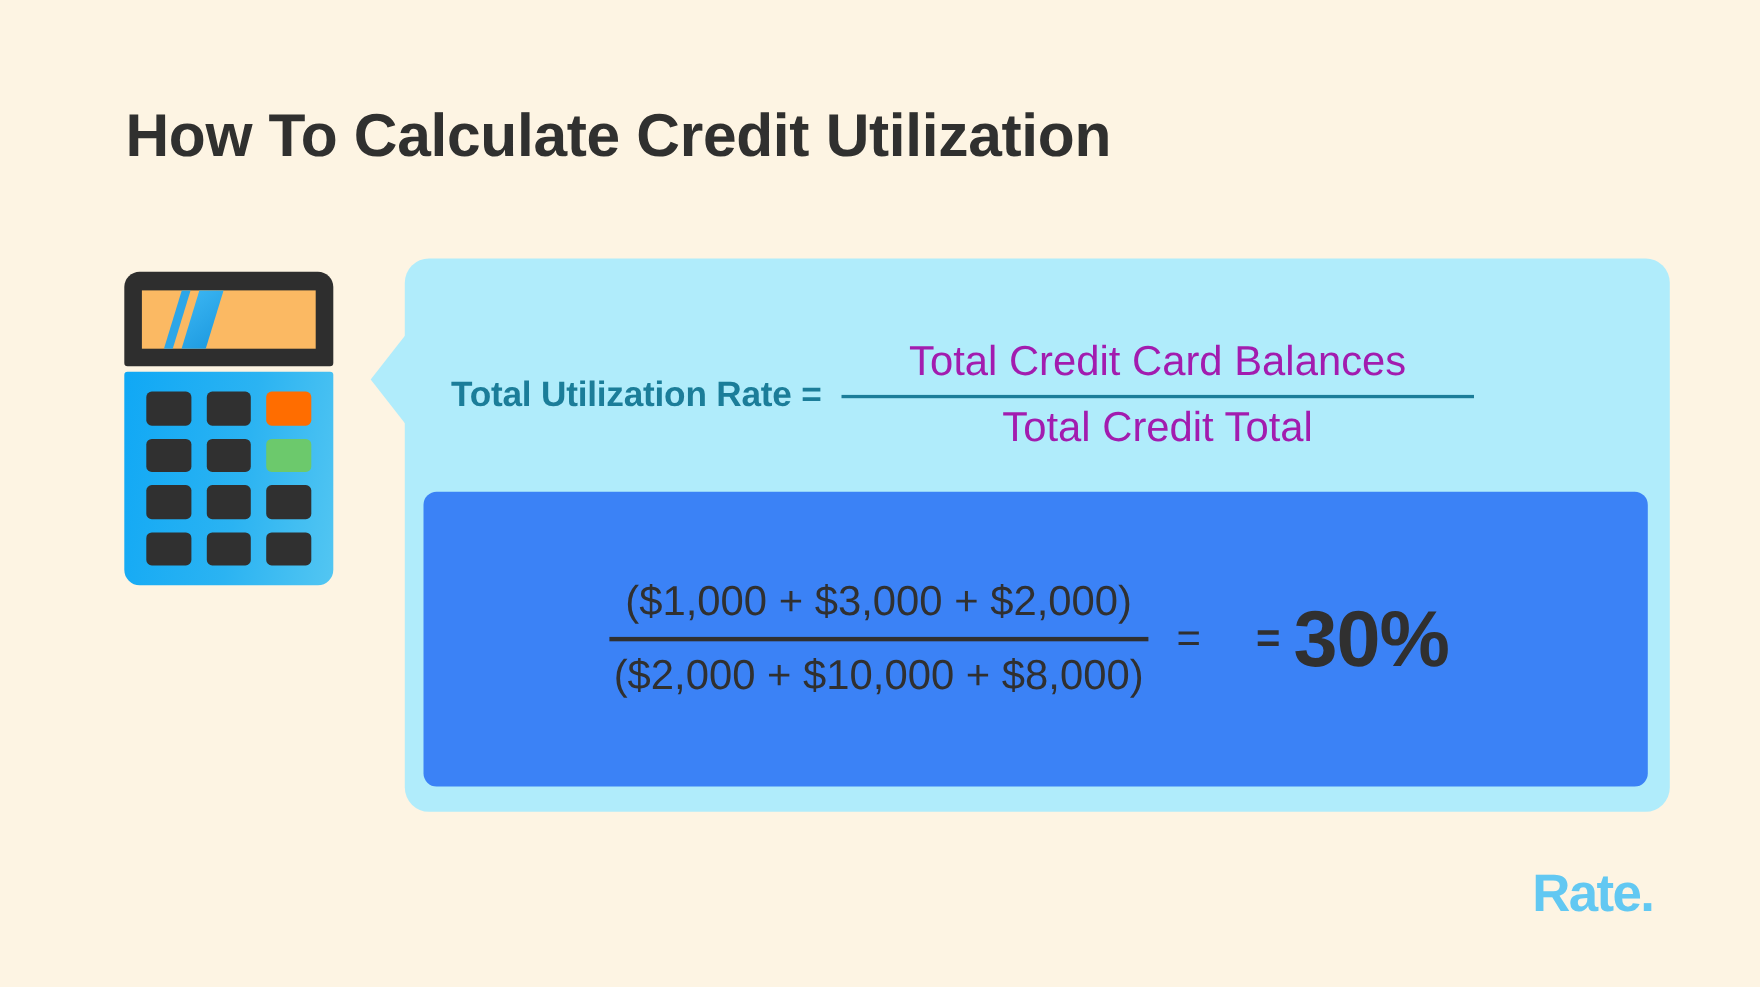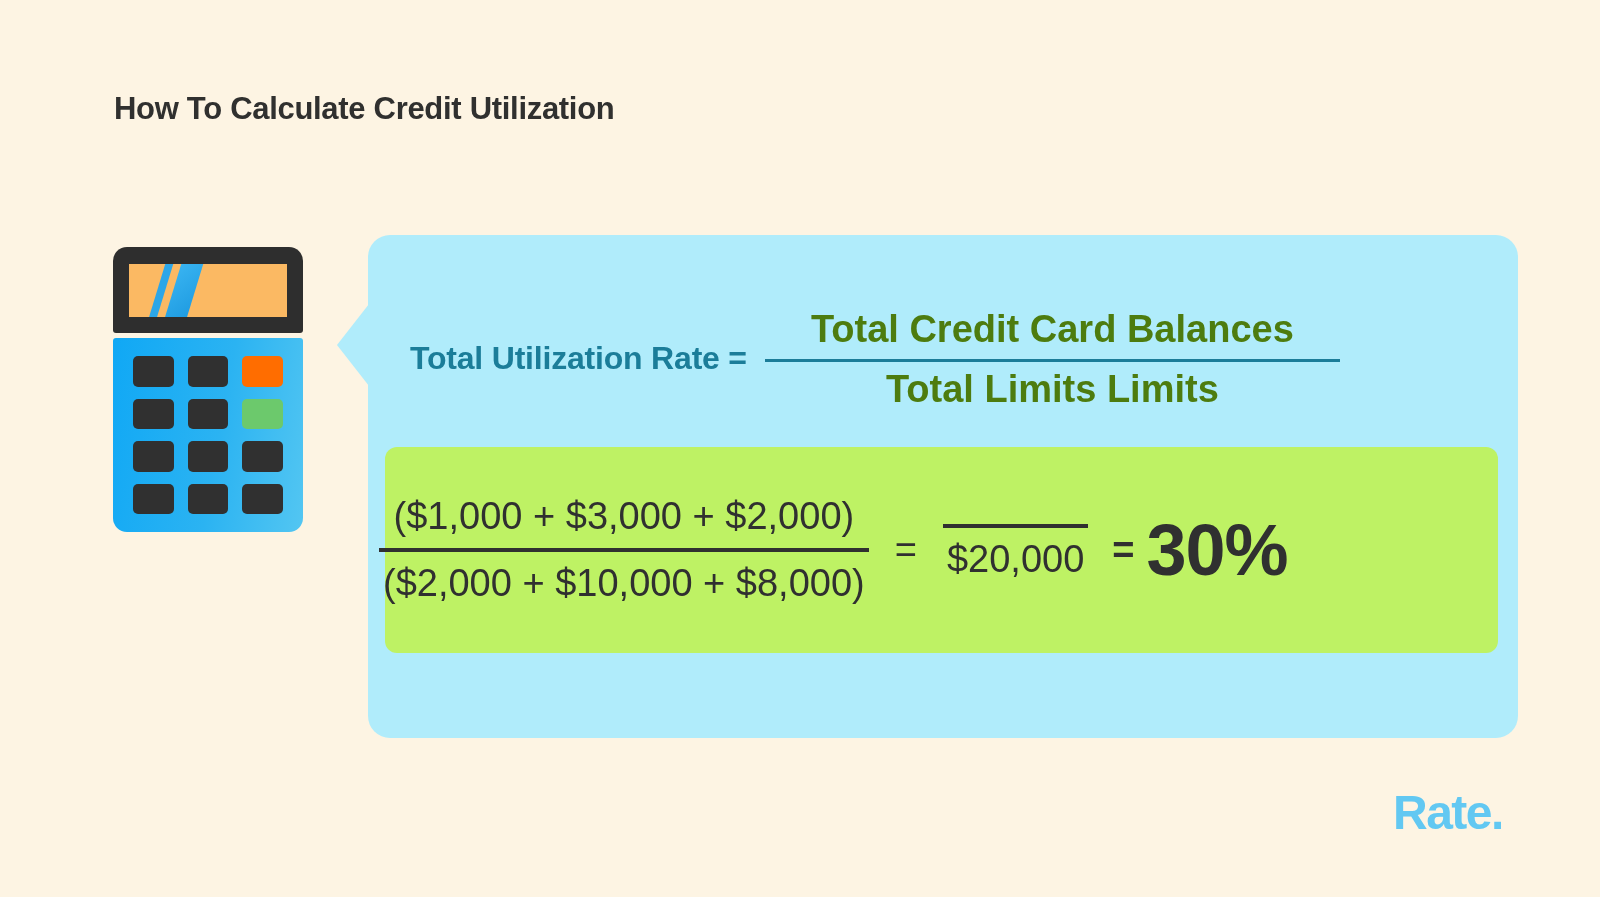--- a/index.html
+++ b/index.html
@@ -21,21 +21,21 @@
     left: 0; top: 0;
     width: 1600px;
     height: 897px;
   }
 
   
   .page-title {
     position: absolute;
     left: 114px;
     top: 91px;
-    font-size: 31px;
+    font-size: 55px;
     font-weight: bold;
     color: #30302f;
     letter-spacing: -0.3px;
     white-space: nowrap;
   }
 
   
   .calculator {
     position: absolute;
     left: 113px;
@@ -134,44 +134,45 @@
   }
   .formula-fraction {
     margin-left: 18px;
     display: flex;
     flex-direction: column;
     align-items: center;
     flex: 0 0 auto;
   }
   .formula-num, .formula-den {
     font-size: 38px;
-    color: #4d7c0f;
+    color: #a21caf;
     white-space: nowrap;
     line-height: 1.2;
-    font-weight: bold;
+    font-weight: normal;
   }
   .formula-bar {
     width: 100%;
     min-width: 575px;
     height: 3px;
     background: #1b7d99;
     margin: 6px 0 5px 0;
   }
 
   
   .calc-card {
     position: absolute;
     left: 17px;
     top: 212px;
     width: 1113px;
-    height: 206px;
-    background: #bef264;
+    height: 268px;
+    background: #3b82f6;
     border-radius: 12px;
     display: flex;
     align-items: center;
+    justify-content: center;
   }
   .calc-expr {
     display: flex;
     align-items: center;
     gap: 0;
     transform: translateX(-6px);
   }
   .frac {
     display: flex;
     flex-direction: column;
@@ -251,38 +252,37 @@
   </div>
 
   <div class="callout">
     <div class="callout-pointer"></div>
 
     <div class="formula-row">
       <div class="formula-label">Total Utilization Rate =</div>
       <div class="formula-fraction">
         <div class="formula-num">Total Credit Card Balances</div>
         <div class="formula-bar"></div>
-        <div class="formula-den">Total Limits Limits</div>
+        <div class="formula-den">Total Credit Total</div>
       </div>
     </div>
 
     <div class="calc-card">
       <div class="calc-expr">
 
         <div class="frac">
           <div class="frac-num">($1,000 + $3,000 + $2,000)</div>
           <div class="frac-bar"></div>
           <div class="frac-den">($2,000 + $10,000 + $8,000)</div>
         </div>
 
         <div class="eq-sign">=</div>
 
         <div class="frac">
           <div class="frac-bar"></div>
-          <div class="frac-den">$20,000</div>
         </div>
 
         <div class="result-eq">=</div>
 
         <div class="result-value">30%</div>
       </div>
     </div>
   </div>
 
   <div class="brand-logo">Rate.</div>

